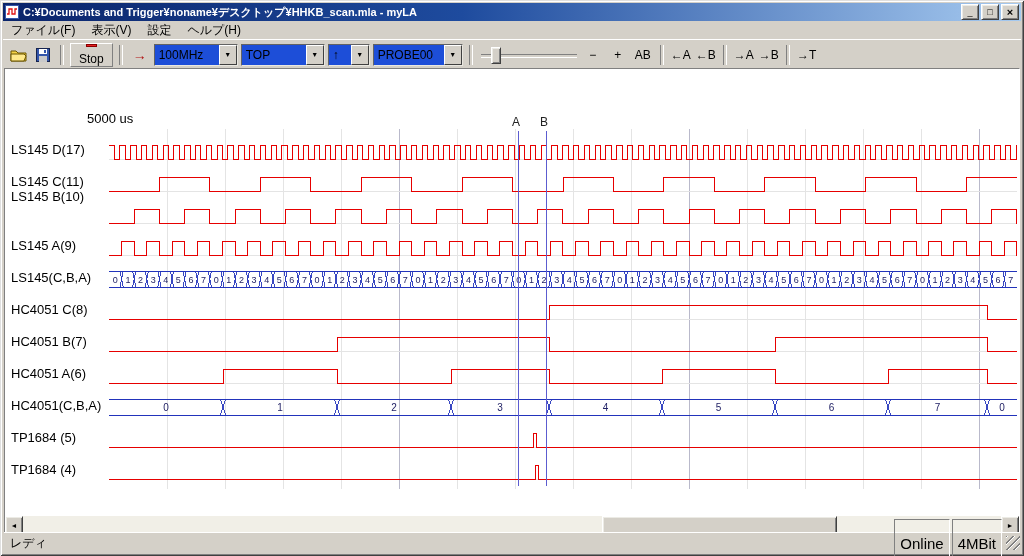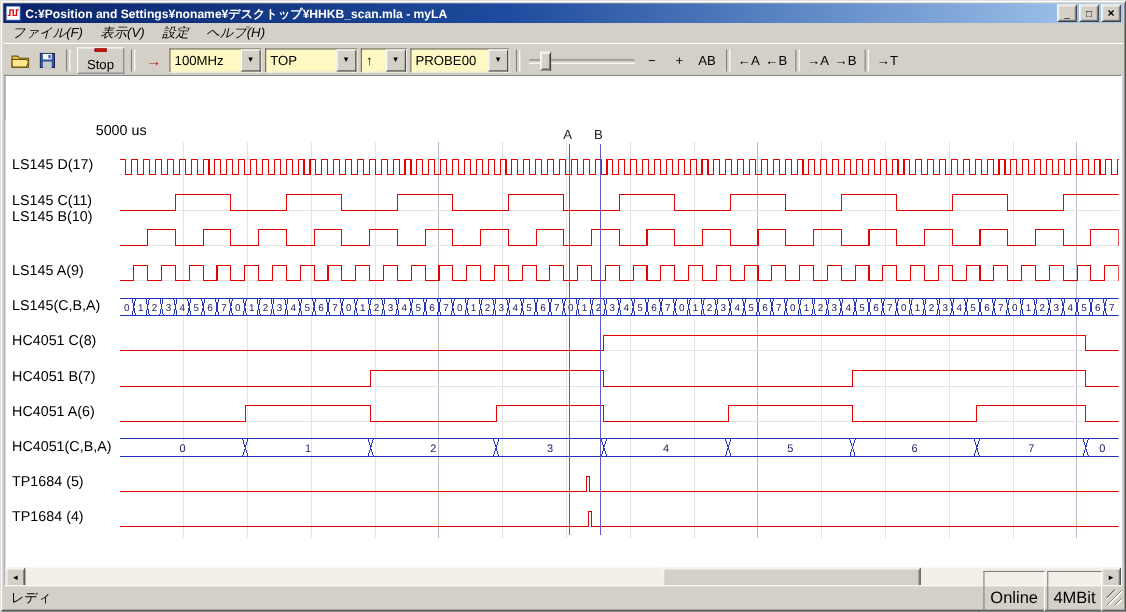--- a/index.html
+++ b/index.html
@@ -14,32 +14,32 @@
   .title-text{color:#fff;font-size:11px;font-weight:bold;margin-left:4px;flex:1;
     white-space:nowrap;overflow:hidden;}
   .tbtn{width:16px;height:14px;background:#d4d0c8;border:1px solid;
     border-color:#fff #404040 #404040 #fff;box-shadow:inset 1px 1px 0 #ecebe5,inset -1px -1px 0 #808080;
     font-size:9px;line-height:10px;display:flex;align-items:center;justify-content:center;
     margin-left:2px;color:#000;}
   .tbtn.close-b{font-size:11px;font-weight:bold;}
   
   .menubar{position:absolute;left:3px;top:21px;right:3px;height:18px;background:#d4d0c8;
     display:flex;align-items:center;font-size:12px;}
-  .menu-item{padding:1px 8px;font-style:italic;}
+  .menu-item{padding:1px 8px;}
   
   .toolbar{position:absolute;left:3px;top:39px;right:3px;height:29px;background:#d4d0c8;
     border-top:1px solid #ffffff;display:flex;align-items:center;padding:0 4px;gap:3px;}
   .tool-flat{height:22px;min-width:22px;display:flex;align-items:center;justify-content:center;
     font-size:12px;color:#000;}
   .tsep{width:2px;height:20px;border-left:1px solid #808080;border-right:1px solid #fff;margin:0 3px;}
   .btn-raised{border:1px solid;border-color:#fff #808080 #808080 #fff;height:22px;padding:0 8px;
     display:flex;gap:5px;align-items:center;background:#d4d0c8;font-size:12px;flex-direction:column;}
   .stop-square{width:9px;height:9px;background:#e82222;border:1px solid #8a0000;}
   .run-arrow{color:#b01010;font-weight:bold;font-size:14px;}
-  .combo{height:20px;background:#fef9c3;border:1px solid;border-color:#636363 #e9e7e0 #e9e7e0 #636363;
+  .combo{height:20px;background:#1d4ed8;border:1px solid;border-color:#636363 #e9e7e0 #e9e7e0 #636363;
     display:flex;align-items:center;font-size:12px;padding-left:4px;}
   .combo-val{flex:1;white-space:nowrap;}
   .combo-btn{width:16px;height:18px;background:#d4d0c8;border:1px solid;
     border-color:#fff #404040 #404040 #fff;display:flex;align-items:center;justify-content:center;
     font-size:7px;color:#000;margin-left:4px;}
   .w78{width:78px;} .w34{width:36px;} .w84{width:84px;}
   .zoom-slider{position:relative;width:96px;height:22px;margin:0 2px;}
   .slider-track{position:absolute;left:0;right:0;top:10px;height:2px;
     border-top:1px solid #808080;border-bottom:1px solid #fff;}
   .slider-thumb{position:absolute;left:10px;top:3px;width:8px;height:15px;background:#d4d0c8;
@@ -79,21 +79,21 @@
 <body>
 
 <div class="window">
 
   <div class="titlebar">
     <svg class="app-icon" viewBox="0 0 14 14">
       <rect x="0" y="0" width="14" height="14" fill="#3355aa"></rect>
       <rect x="1" y="1" width="12" height="12" fill="#ffffff"></rect>
       <polyline points="2,9 4,9 4,4 7,4 7,9 10,9 10,4 12,4" fill="none" stroke="#dd1111" stroke-width="1.3"></polyline>
     </svg>
-    <span class="title-text">C:¥Position and Settings¥noname¥デスクトップ¥HHKB_scan.mla - myLA</span>
+    <span class="title-text">C:¥Documents and Trigger¥noname¥デスクトップ¥HHKB_scan.mla - myLA</span>
     <div class="tbtn">
         <span>_</span>
       </div>
     <div class="tbtn">
         <span>□</span>
       </div>
     <div class="tbtn close-b">
         <span>×</span>
       </div>
   </div>

